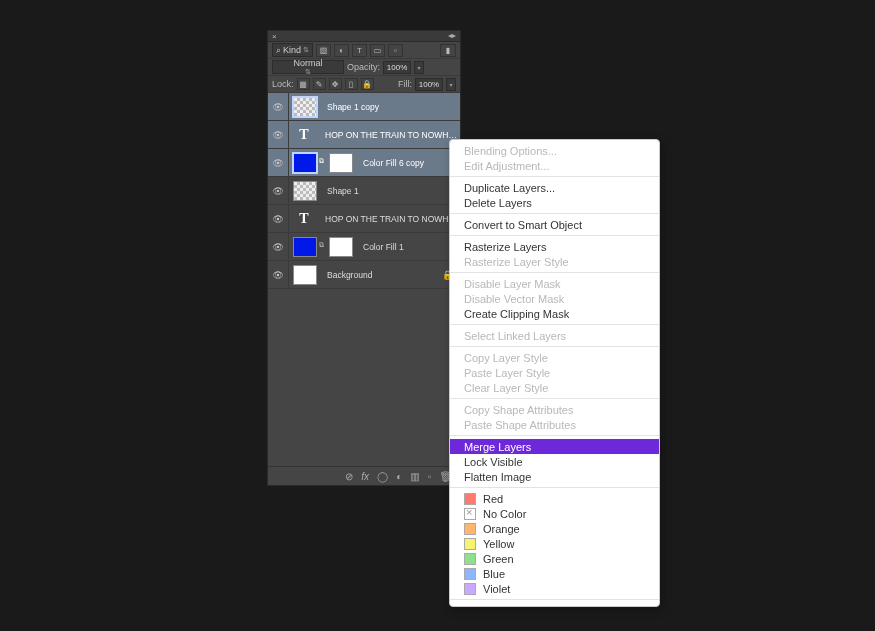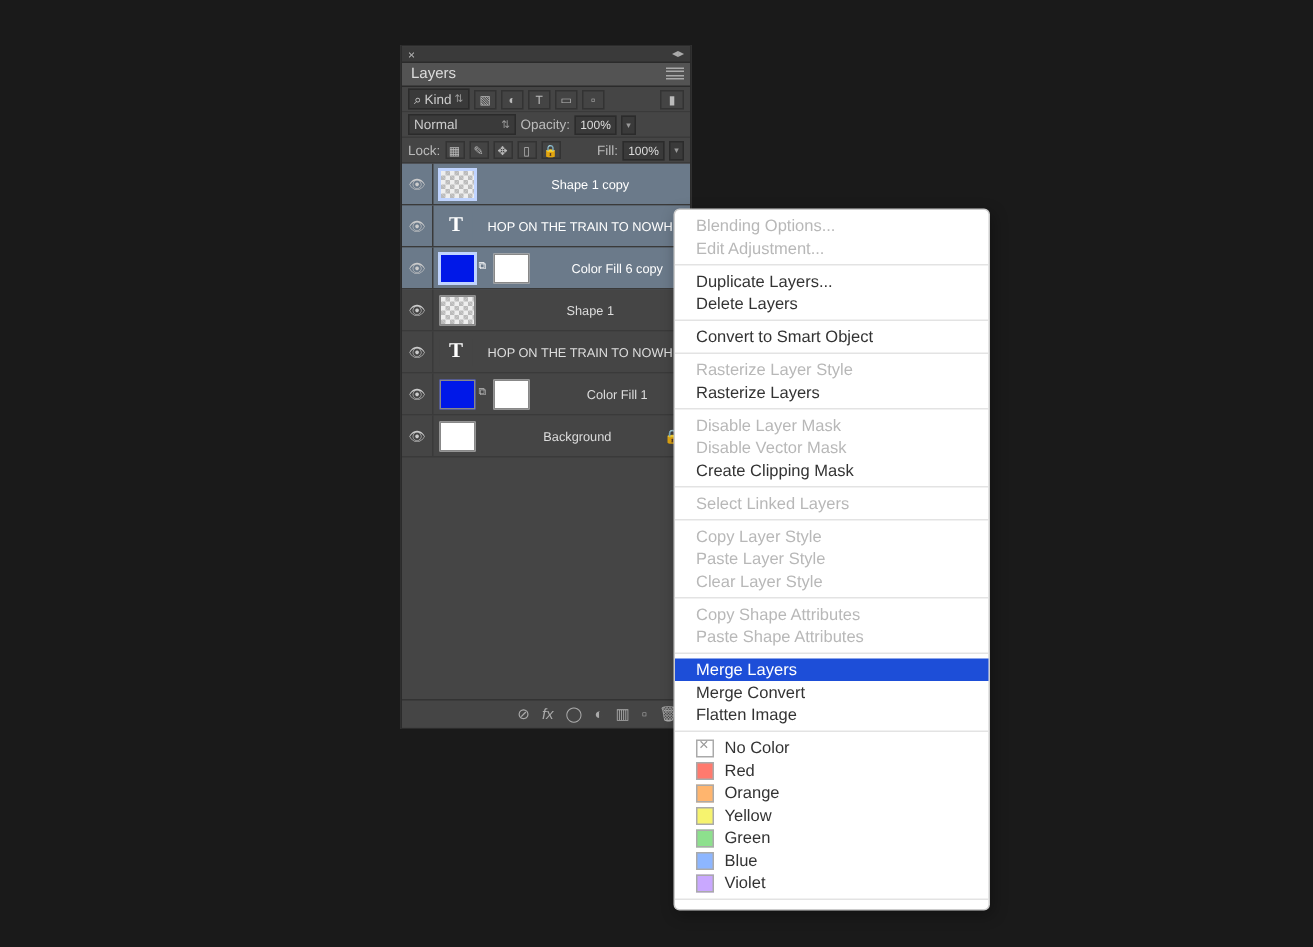--- a/index.html
+++ b/index.html
@@ -87,22 +87,22 @@
     width: 13px; height: 11px;
     background: #444;
     border: 1px solid #333;
     display: flex; align-items: center; justify-content: center;
     font-size: 8px;
     color: #bbb;
   }
   .blend-select {
     width: 64px; height: 12px;
     background: #3a3a3a; border: 1px solid #2b2b2b;
-    display: flex; align-items: center; justify-content: space-between;
-    padding: 0 3px; font-size: 9px;
+    display: flex; align-items: center; justify-content: center;
+    padding: 0 3px; font-size: 9px; flex-direction: column;
   }
   .num-input {
     background: #3a3a3a; border: 1px solid #2b2b2b;
     height: 11px; width: 26px;
     font-size: 8px; color: #ddd;
     display: flex; align-items: center; justify-content: center;
   }
   .dropdown-nub { width:8px;height:11px;background:#3a3a3a;border:1px solid #2b2b2b; display:flex;align-items:center;justify-content:center;font-size:6px;color:#999;}
 
   .layers-list {
@@ -153,21 +153,21 @@
   }
   .thumb.blue { background:#0018e8; }
   .thumb.type {
     background:#454545;border:none;
     display:flex;align-items:center;justify-content:center;
     color:#fff; font-family:Georgia,serif;
     font-size:14px; font-weight:bold;
   }
   .layer-row.selected .thumb.type { background:#6b7a8a;}
   .layer-sel-border { outline:2px solid #c0d4ff; outline-offset:-1px;}
-  .layer-name { padding-left: 6px; white-space: nowrap; overflow: hidden; text-overflow: ellipsis; flex:1;text-align:center; }
+  .layer-name { padding-left: 6px; white-space: nowrap; overflow: hidden; text-overflow: ellipsis; flex:1; }
   .lock { margin-right:6px; font-size:9px; color:#ccc;}
   .panel-footer {
     height: 18px;
     background: #454545;
     border-top: 1px solid #333;
     display: flex;
     align-items: center;
     justify-content: flex-end;
     gap: 8px;
     padding: 0 8px;
@@ -189,21 +189,21 @@
     font-size: 11px;
     color: #333;
     padding: 3px 0;
   }
   .menu-item {
     padding: 1.5px 14px;
     white-space: nowrap;
   }
   .menu-item.disabled { color: #b8b8b8; }
   .menu-item.highlight {
-    background: #1d4ed8;
+    background: #6d28d9;
     color: #fff;
   }
   .menu-sep {
     height: 1px;
     background: #e3e3e3;
     margin: 3px 0;
   }
   .color-row {
     display: flex;
     align-items: center;
@@ -222,29 +222,20 @@
     content:"×"; position:absolute; left:1px; top:-3px; font-size:11px; color:#999;
   }
 </style>
 </head>
 <body>
 
 <div class="panel">
   <div class="panel-topstrip">
     <span class="panel-close">×</span>
     <span class="panel-arrows">◂▸</span>
-  </div>
-  <div class="panel-tab">
-    <span>Layers</span>
-    <span class="panel-tabmenu">
-        <span></span>
-        <span></span>
-        <span></span>
-        <span></span>
-      </span>
   </div>
 
   <div class="panel-row">
     <div class="filter-select">
       <span class="mag">⌕</span>
       <span>Kind</span>
       <span style="font-size:7px;color:#999;">⇅</span>
     </div>
     <div class="mini-icon">▧</div>
     <div class="mini-icon">◐</div>
@@ -348,49 +339,49 @@
 
 <div class="context-menu" id="context-menu">
     <div class="menu-item disabled">Blending Options...</div>
     <div class="menu-item disabled">Edit Adjustment...</div>
     <div class="menu-sep"></div>
     <div class="menu-item">Duplicate Layers...</div>
     <div class="menu-item">Delete Layers</div>
     <div class="menu-sep"></div>
     <div class="menu-item">Convert to Smart Object</div>
     <div class="menu-sep"></div>
+    <div class="menu-item">Rasterize Layers</div>
     <div class="menu-item disabled">Rasterize Layer Style</div>
-    <div class="menu-item">Rasterize Layers</div>
     <div class="menu-sep"></div>
     <div class="menu-item disabled">Disable Layer Mask</div>
     <div class="menu-item disabled">Disable Vector Mask</div>
     <div class="menu-item">Create Clipping Mask</div>
     <div class="menu-sep"></div>
     <div class="menu-item disabled">Select Linked Layers</div>
     <div class="menu-sep"></div>
     <div class="menu-item disabled">Copy Layer Style</div>
     <div class="menu-item disabled">Paste Layer Style</div>
     <div class="menu-item disabled">Clear Layer Style</div>
     <div class="menu-sep"></div>
     <div class="menu-item disabled">Copy Shape Attributes</div>
     <div class="menu-item disabled">Paste Shape Attributes</div>
     <div class="menu-sep"></div>
     <div class="menu-item highlight">Merge Layers</div>
-    <div class="menu-item">Merge Convert</div>
+    <div class="menu-item">Lock Visible</div>
     <div class="menu-item">Flatten Image</div>
     <div class="menu-sep"></div>
+    <div class="color-row">
+      <div class="swatch" style="background: rgb(255, 122, 110);"></div>
+      <span>Red</span>
+    </div>
     <div class="color-row">
       <div class="swatch nocolor"></div>
       <span>No Color</span>
     </div>
     <div class="color-row">
-      <div class="swatch" style="background: rgb(255, 122, 110);"></div>
-      <span>Red</span>
-    </div>
-    <div class="color-row">
       <div class="swatch" style="background: rgb(255, 181, 110);"></div>
       <span>Orange</span>
     </div>
     <div class="color-row">
       <div class="swatch" style="background: rgb(246, 243, 110);"></div>
       <span>Yellow</span>
     </div>
     <div class="color-row">
       <div class="swatch" style="background: rgb(141, 224, 141);"></div>
       <span>Green</span>

